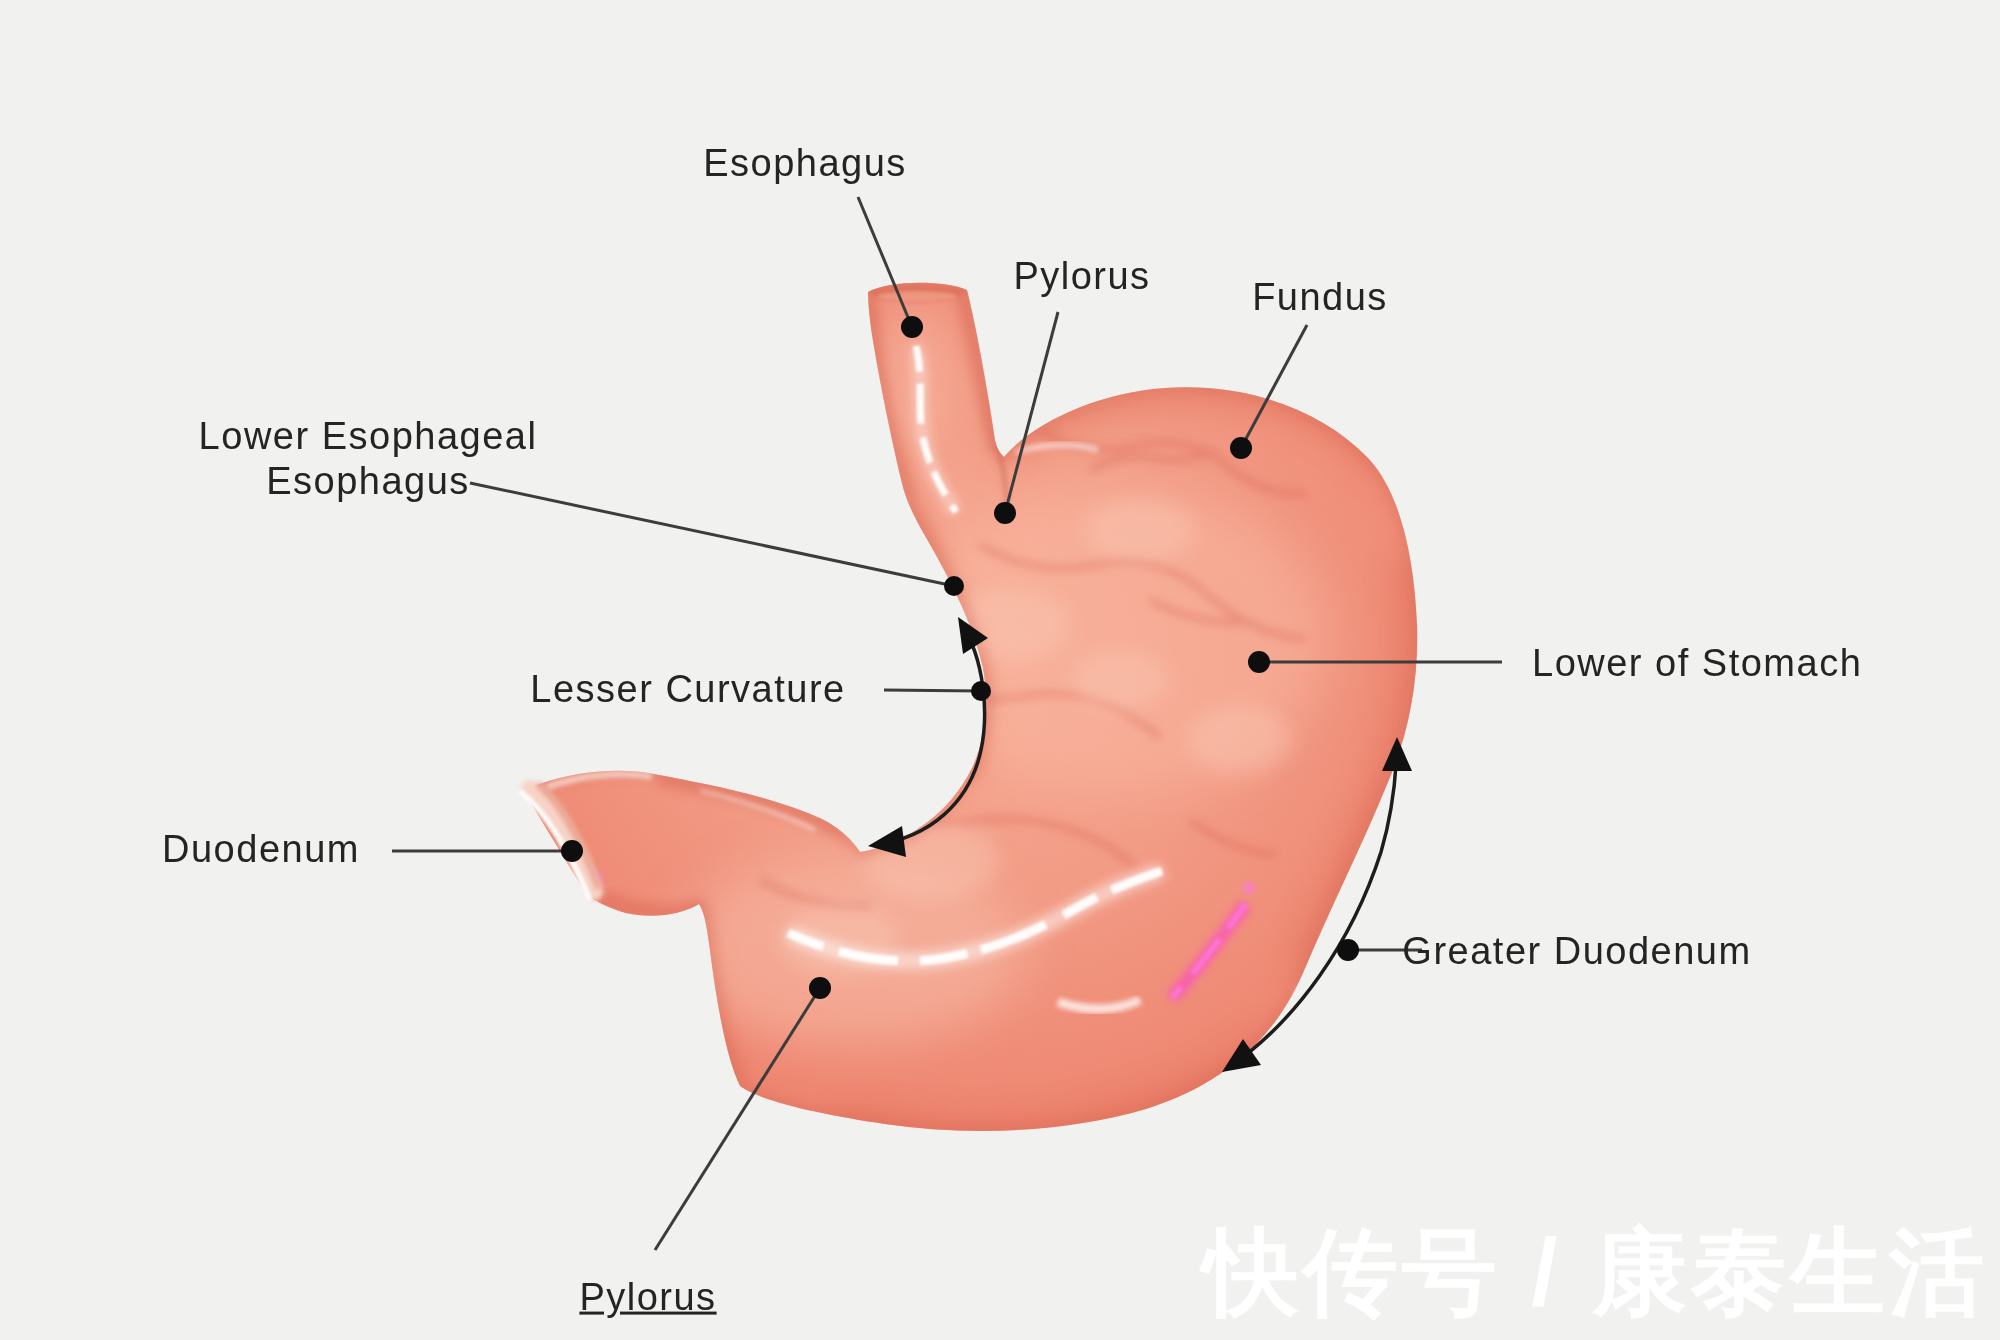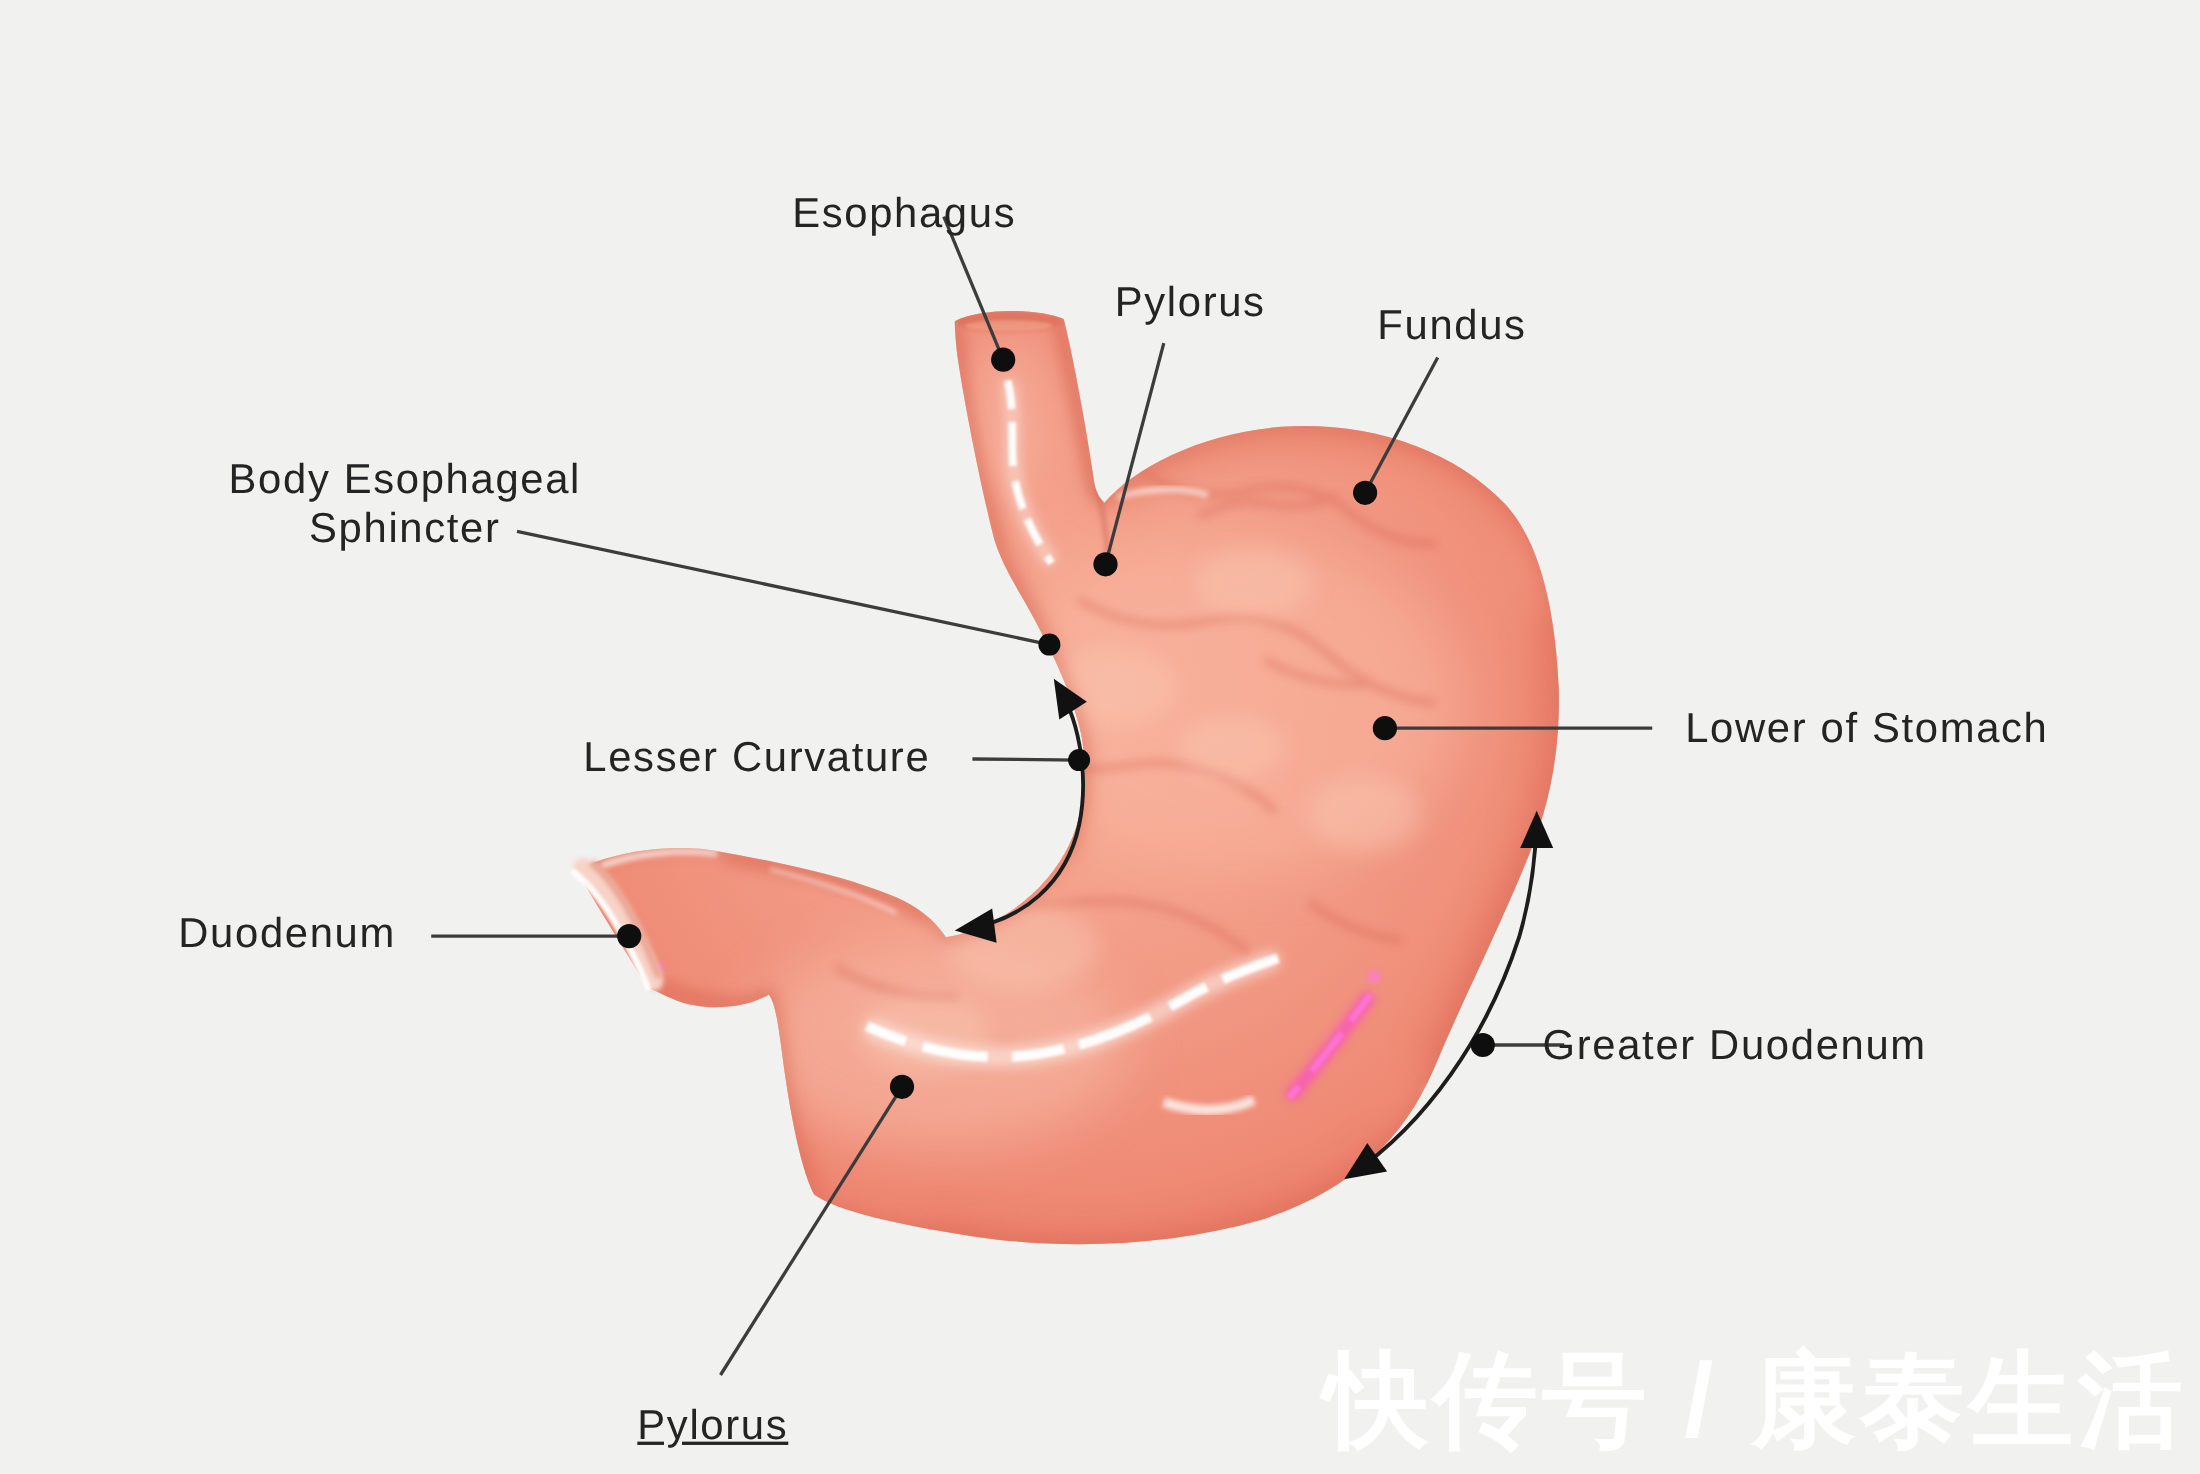--- a/index.html
+++ b/index.html
@@ -174,24 +174,24 @@
         <circle cx="954" cy="586" r="10"></circle>
         <circle cx="981" cy="691" r="10"></circle>
         <circle cx="572" cy="851" r="11"></circle>
         <circle cx="1259" cy="662" r="11"></circle>
         <circle cx="1348" cy="950" r="11"></circle>
         <circle cx="820" cy="988" r="11"></circle>
       </g>
     </g>
   </svg>
 
-  <div class="label" style="left:822px;top:163px;margin-top:32px;">Esophagus</div>
+  <div class="label" style="left:805px;top:163px;">Esophagus</div>
   <div class="label" style="left:1082px;top:276px;">Pylorus</div>
   <div class="label" style="left:1320px;top:297px;">Fundus</div>
-  <div class="label wrap" style="left:368px;top:459px;">Body Esophageal Sphincter</div>
+  <div class="label wrap" style="left:368px;top:459px;">Lower Esophageal Esophagus</div>
   <div class="label" style="left:688px;top:689px;">Lesser Curvature</div>
   <div class="label" style="left:261px;top:849px;">Duodenum</div>
   <div class="label leftalign" style="left:1532px;top:663px;">Lower of Stomach</div>
   <div class="label" style="left:1577px;top:951px;">Greater Duodenum</div>
   <div class="label" style="left:648px;top:1297px;text-decoration:underline;">Pylorus</div>
 
   <div class="watermark">快传号 / 康泰生活</div>
 </div>
 
 </body></html>

